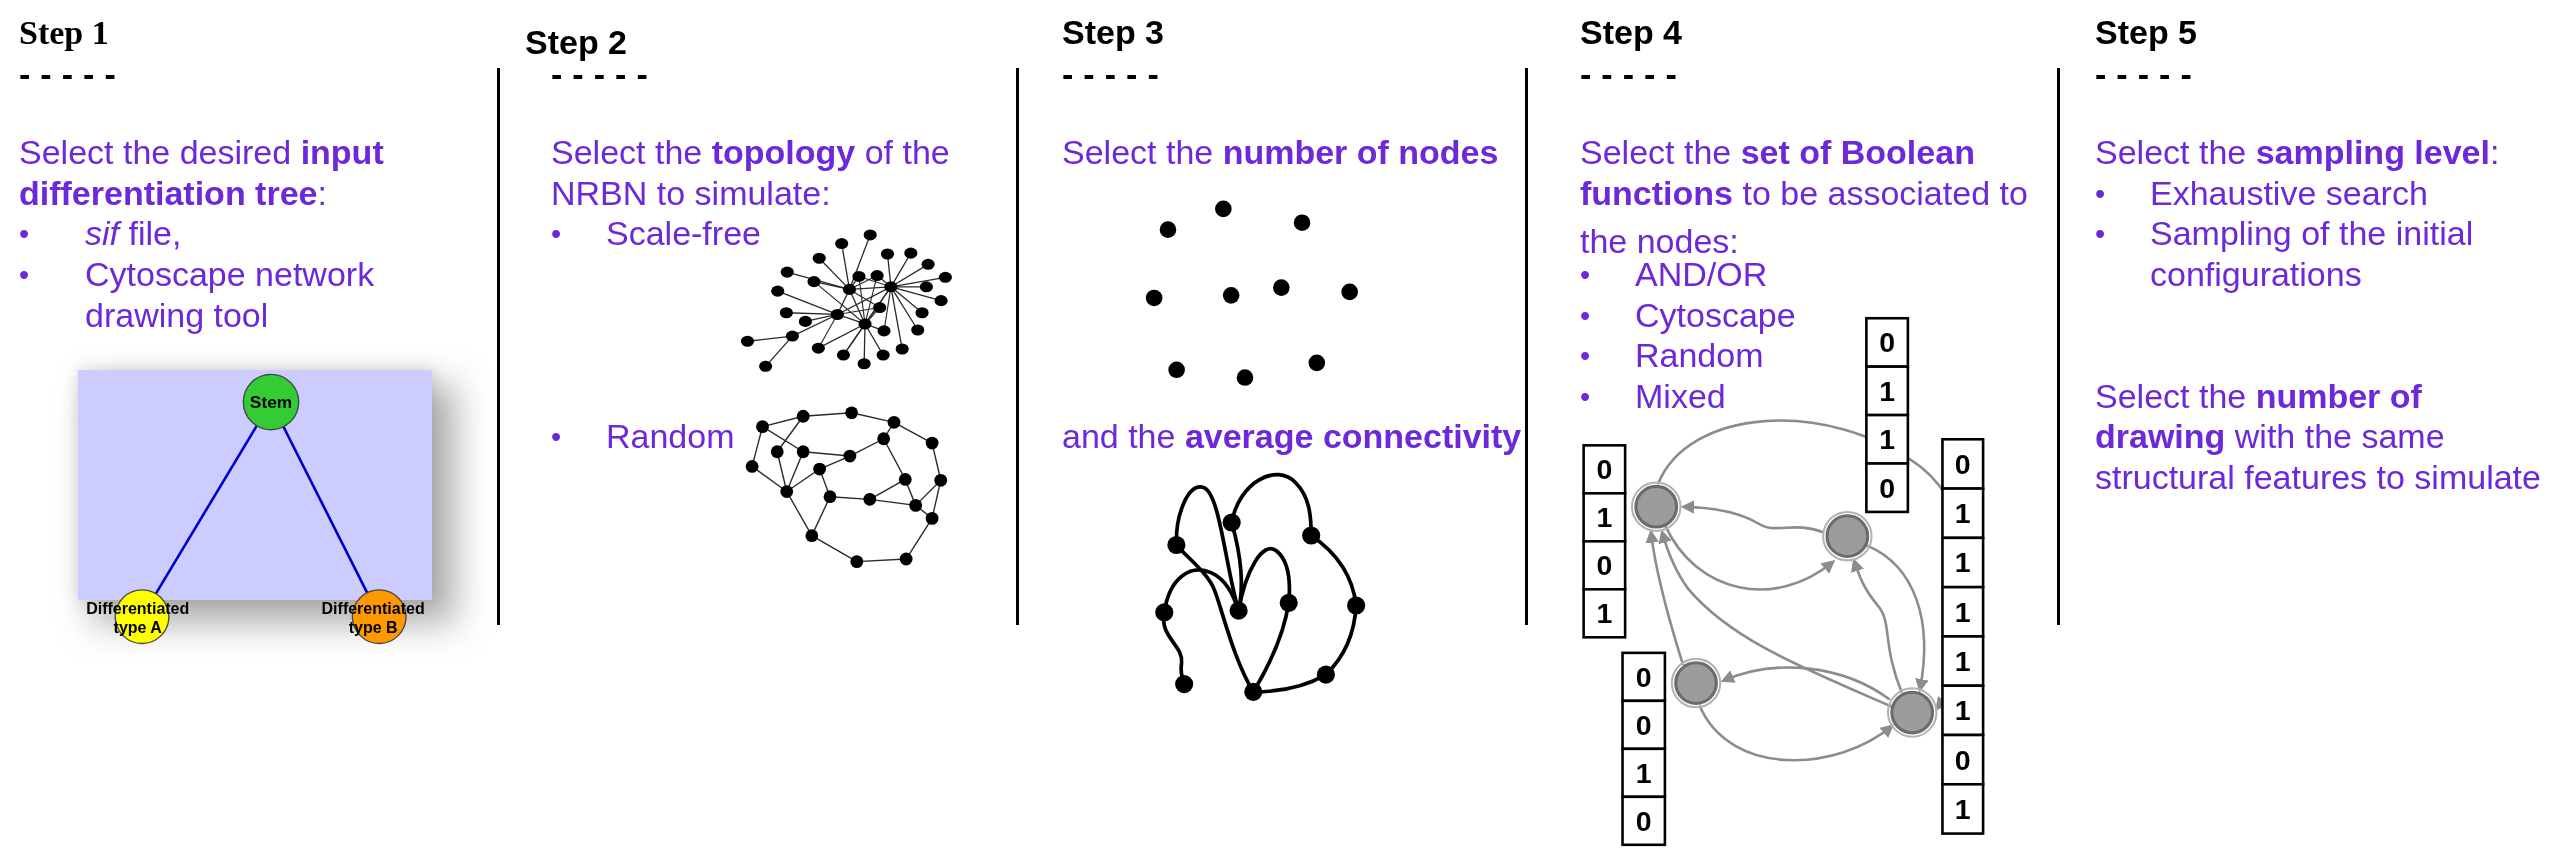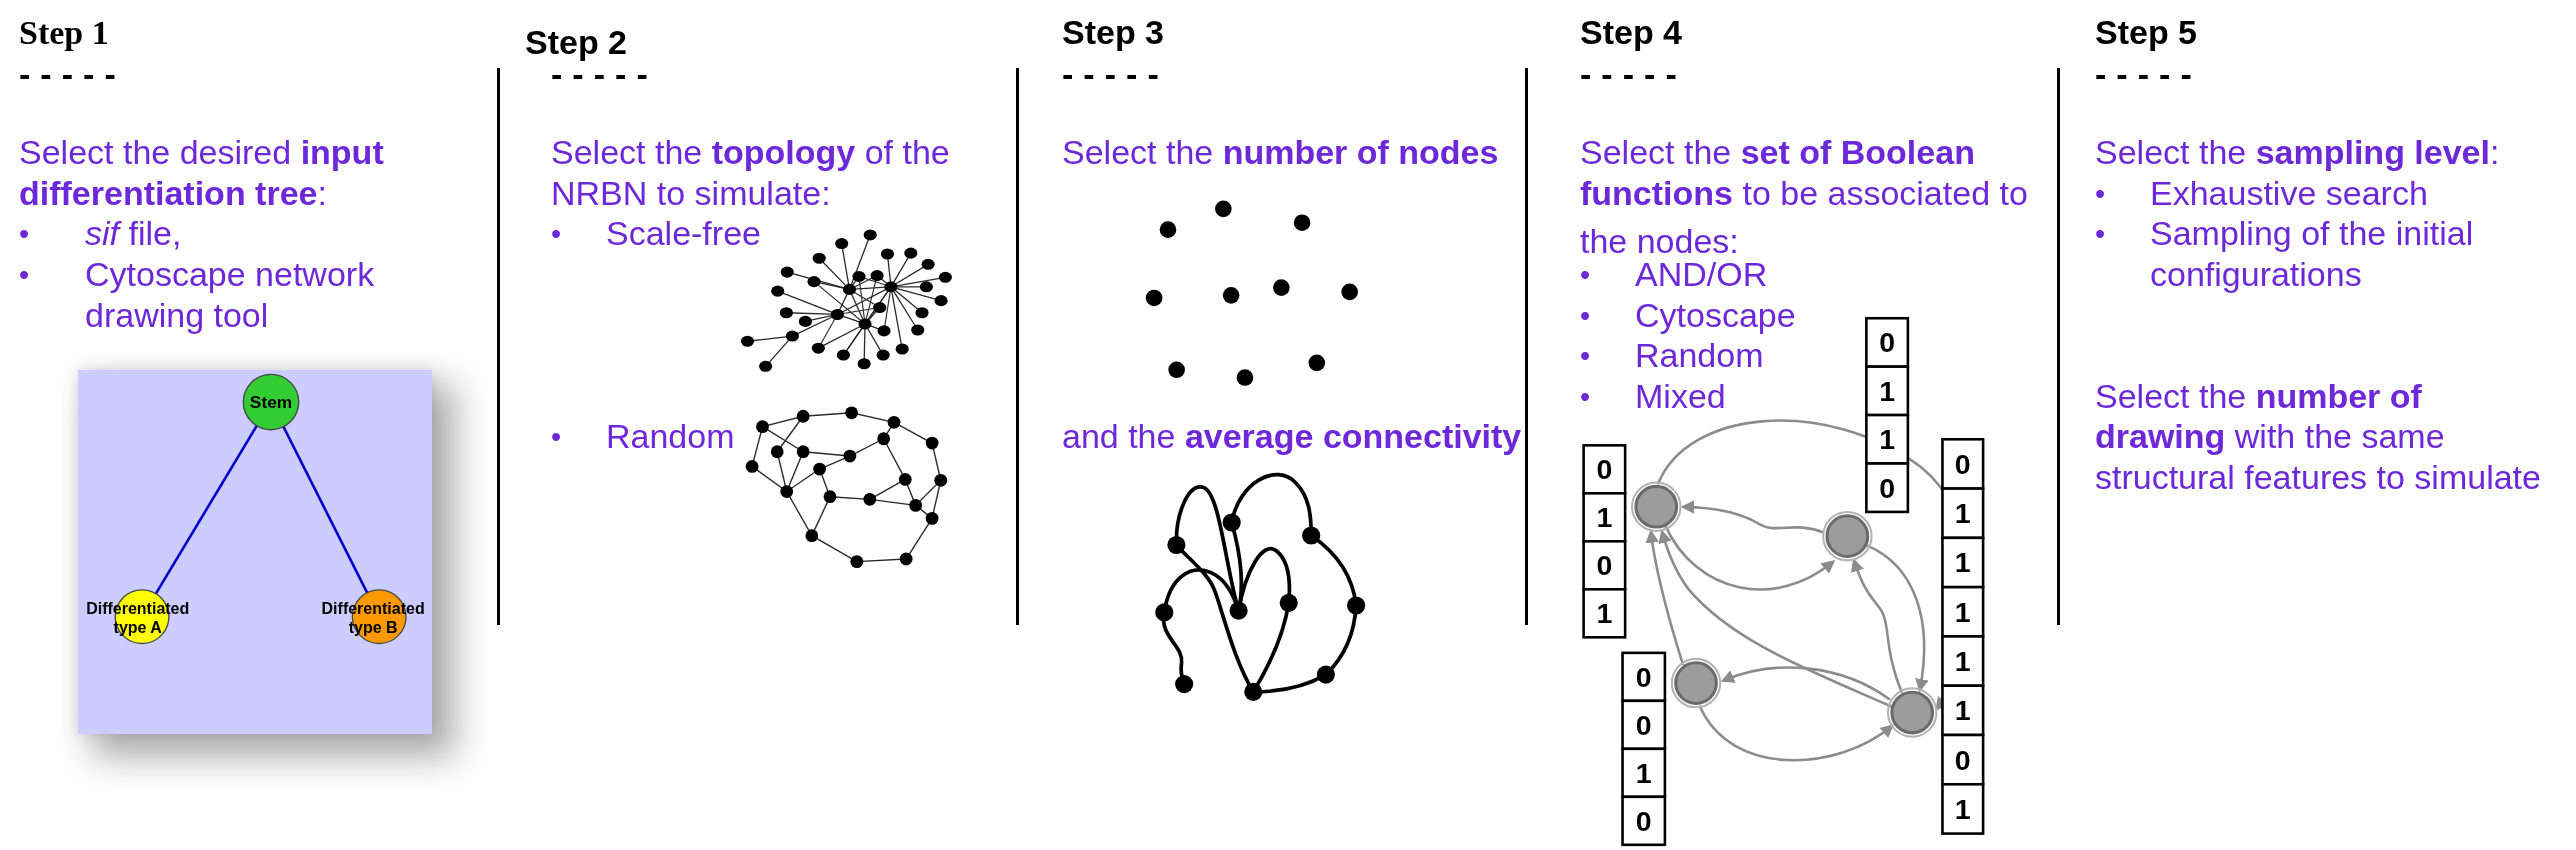--- a/index.html
+++ b/index.html
@@ -54,21 +54,21 @@
     <div class="txtline" style="left: 1580px; top: 376px;"><span class="bullet-marker">•</span><span style="display: inline-block; width: 55px;"></span><span>Mixed</span></div>
     <div class="step-title" style="left: 2095px; top: 12px;">Step 5</div>
     <div class="dashline" style="left: 2095px; top: 54px;">- - - - -</div>
     <div class="txtline" style="left: 2095px; top: 132px;"><span>Select the </span><b>sampling level</b><span>:</span></div>
     <div class="txtline" style="left: 2095px; top: 173px;"><span class="bullet-marker">•</span><span style="display: inline-block; width: 55px;"></span><span>Exhaustive search</span></div>
     <div class="txtline" style="left: 2095px; top: 213px;"><span class="bullet-marker">•</span><span style="display: inline-block; width: 55px;"></span><span>Sampling of the initial</span></div>
     <div class="txtline" style="left: 2095px; top: 254px;"><span style="display: inline-block; width: 55px;"></span><span>configurations</span></div>
     <div class="txtline" style="left: 2095px; top: 376px;"><span>Select the </span><b>number of</b></div>
     <div class="txtline" style="left: 2095px; top: 416px;"><b>drawing</b><span> with the same</span></div>
     <div class="txtline" style="left: 2095px; top: 457px;"><span>structural features to simulate</span></div>
-    <div class="treefig" style="left: 78px; top: 370px; width: 354px; height: 364px; background: rgb(204, 204, 255);">
+    <div class="treefig" style="left: 78px; top: 370px; width: 354px; height: 230px; background: rgb(204, 204, 255);">
       <svg viewBox="0 0 409 327" width="354" height="283">
         <line x1="223" y1="37" x2="74" y2="285" stroke="#0000cc" stroke-width="3"></line>
         <line x1="223" y1="37" x2="348" y2="285" stroke="#0000cc" stroke-width="3"></line>
         <circle cx="223" cy="37" r="32" fill="#33cc33" stroke="#46494a" stroke-width="1.6"></circle>
         <circle cx="74" cy="285" r="31" fill="#ffff00" stroke="#46494a" stroke-width="1.6"></circle>
         <circle cx="348" cy="285" r="31" fill="#ff9900" stroke="#46494a" stroke-width="1.6"></circle>
         <text x="223" y="44" text-anchor="middle" font-size="20" font-weight="bold" fill="#000">Stem</text>
         <text x="69" y="282" text-anchor="middle" font-size="18.5" font-weight="bold" fill="#000">Differentiated</text>
         <text x="69" y="304" text-anchor="middle" font-size="18.5" font-weight="bold" fill="#000">type A</text>
         <text x="341" y="282" text-anchor="middle" font-size="18.5" font-weight="bold" fill="#000">Differentiated</text>

